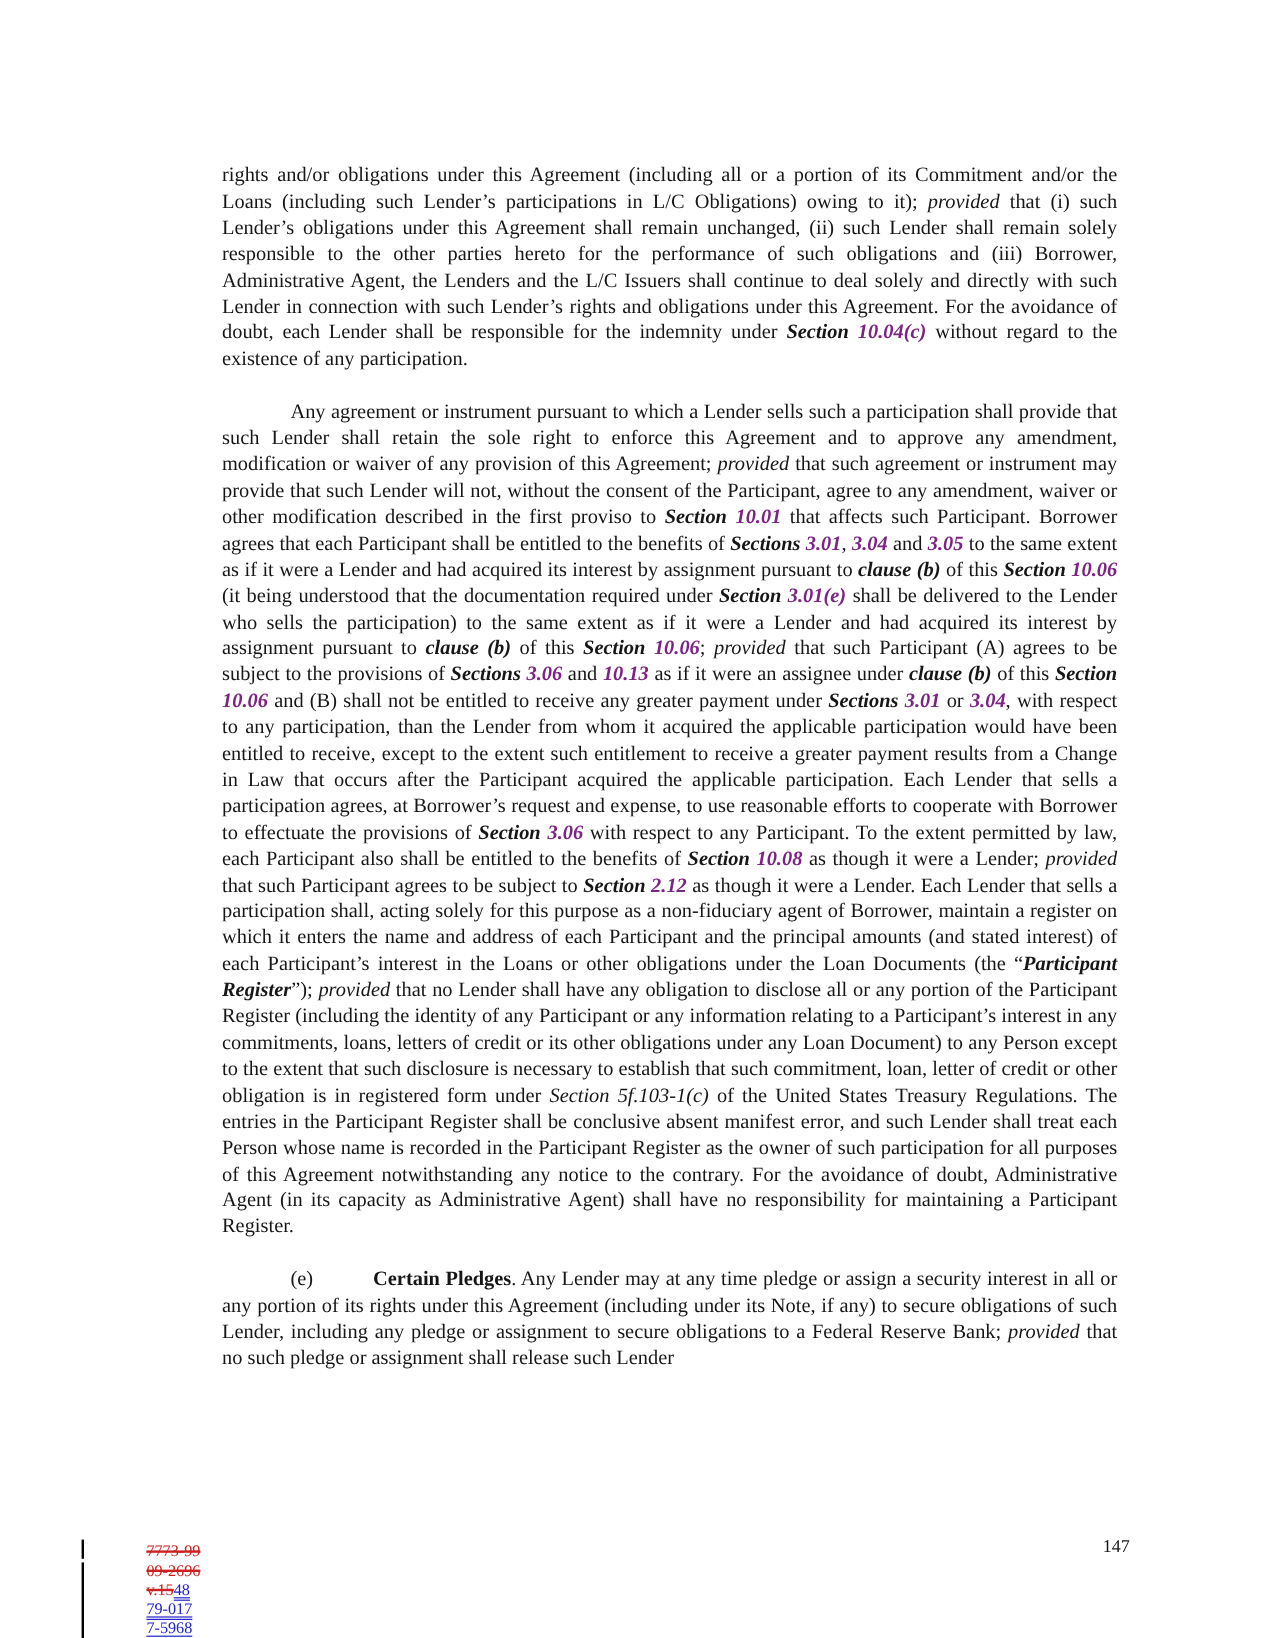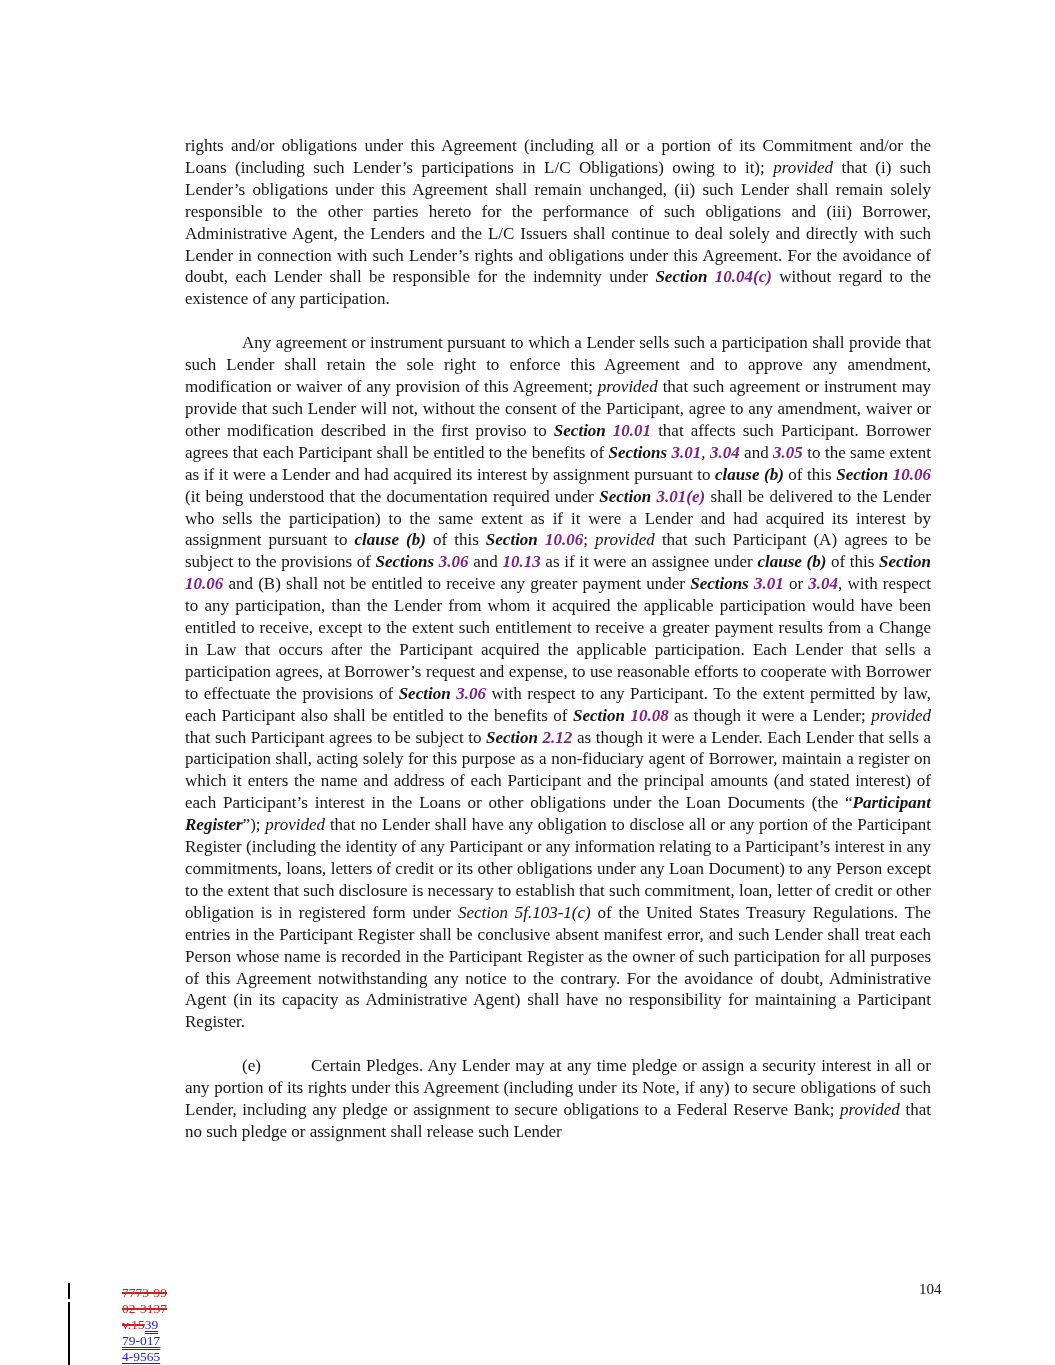--- a/index.html
+++ b/index.html
@@ -32,21 +32,21 @@
   }
   .para { margin: 0 0 22px 0; text-indent: 57px; }
   .para.no-indent { text-indent: 0; }
   .para:last-child { margin-bottom: 0; }
 
   
   .r-n  { }
   .r-i  { font-style: italic; }
   .r-b  { font-weight: bold; font-style: italic; }
   .r-p  { font-weight: bold; font-style: italic; color: var(--ref-purple); }
-  .r-br { font-weight: normal; margin-top: 42px; }
+  .r-br { font-weight: bold; margin-top: 42px; }
   .r-tab { display: inline-block; width: 50px; }
   .r-del {
     color: var(--del-red);
     text-decoration: line-through;
     text-decoration-thickness: 1.5px;
   }
   .r-ins {
     color: var(--ins-blue);
     text-decoration: underline;
     text-decoration-style: double;
@@ -93,21 +93,21 @@
     <p class="para no-indent"><span class="r-n">rights and/or obligations under this Agreement (including all or a portion of its Commitment and/or the Loans (including such Lender’s participations in L/C Obligations) owing to it); </span><span class="r-i">provided</span><span class="r-n"> that (i) such Lender’s obligations under this Agreement shall remain unchanged, (ii) such Lender shall remain solely responsible to the other parties hereto for the performance of such obligations and (iii) Borrower, Administrative Agent, the Lenders and the L/C Issuers shall continue to deal solely and directly with such Lender in connection with such Lender’s rights and obligations under this Agreement. For the avoidance of doubt, each Lender shall be responsible for the indemnity under </span><span class="r-b">Section </span><span class="r-p">10.04(c)</span><span class="r-n"> without regard to the existence of any participation.</span></p>
     <p class="para"><span class="r-n">Any agreement or instrument pursuant to which a Lender sells such a participation shall provide that such Lender shall retain the sole right to enforce this Agreement and to approve any amendment, modification or waiver of any provision of this Agreement; </span><span class="r-i">provided</span><span class="r-n"> that such agreement or instrument may provide that such Lender will not, without the consent of the Participant, agree to any amendment, waiver or other modification described in the first proviso to </span><span class="r-b">Section </span><span class="r-p">10.01</span><span class="r-n"> that affects such Participant. Borrower agrees that each Participant shall be entitled to the benefits of </span><span class="r-b">Sections </span><span class="r-p">3.01</span><span class="r-n">, </span><span class="r-p">3.04</span><span class="r-n"> and </span><span class="r-p">3.05</span><span class="r-n"> to the same extent as if it were a Lender and had acquired its interest by assignment pursuant to </span><span class="r-b">clause (b)</span><span class="r-n"> of this </span><span class="r-b">Section </span><span class="r-p">10.06</span><span class="r-n"> (it being understood that the documentation required under </span><span class="r-b">Section </span><span class="r-p">3.01(e)</span><span class="r-n"> shall be delivered to the Lender who sells the participation) to the same extent as if it were a Lender and had acquired its interest by assignment pursuant to </span><span class="r-b">clause (b)</span><span class="r-n"> of this </span><span class="r-b">Section </span><span class="r-p">10.06</span><span class="r-n">; </span><span class="r-i">provided</span><span class="r-n"> that such Participant (A) agrees to be subject to the provisions of </span><span class="r-b">Sections </span><span class="r-p">3.06</span><span class="r-n"> and </span><span class="r-p">10.13</span><span class="r-n"> as if it were an assignee under </span><span class="r-b">clause (b)</span><span class="r-n"> of this </span><span class="r-b">Section </span><span class="r-p">10.06</span><span class="r-n"> and (B) shall not be entitled to receive any greater payment under </span><span class="r-b">Sections </span><span class="r-p">3.01</span><span class="r-n"> or </span><span class="r-p">3.04</span><span class="r-n">, with respect to any participation, than the Lender from whom it acquired the applicable participation would have been entitled to receive, except to the extent such entitlement to receive a greater payment results from a Change in Law that occurs after the Participant acquired the applicable participation. Each Lender that sells a participation agrees, at Borrower’s request and expense, to use reasonable efforts to cooperate with Borrower to effectuate the provisions of </span><span class="r-b">Section </span><span class="r-p">3.06</span><span class="r-n"> with respect to any Participant. To the extent permitted by law, each Participant also shall be entitled to the benefits of </span><span class="r-b">Section </span><span class="r-p">10.08</span><span class="r-n"> as though it were a Lender; </span><span class="r-i">provided</span><span class="r-n"> that such Participant agrees to be subject to </span><span class="r-b">Section </span><span class="r-p">2.12</span><span class="r-n"> as though it were a Lender. Each Lender that sells a participation shall, acting solely for this purpose as a non-fiduciary agent of Borrower, maintain a register on which it enters the name and address of each Participant and the principal amounts (and stated interest) of each Participant’s interest in the Loans or other obligations under the Loan Documents (the “</span><span class="r-b">Participant Register</span><span class="r-n">”); </span><span class="r-i">provided</span><span class="r-n"> that no Lender shall have any obligation to disclose all or any portion of the Participant Register (including the identity of any Participant or any information relating to a Participant’s interest in any commitments, loans, letters of credit or its other obligations under any Loan Document) to any Person except to the extent that such disclosure is necessary to establish that such commitment, loan, letter of credit or other obligation is in registered form under </span><span class="r-i">Section 5f.103-1(c)</span><span class="r-n"> of the United States Treasury Regulations. The entries in the Participant Register shall be conclusive absent manifest error, and such Lender shall treat each Person whose name is recorded in the Participant Register as the owner of such participation for all purposes of this Agreement notwithstanding any notice to the contrary. For the avoidance of doubt, Administrative Agent (in its capacity as Administrative Agent) shall have no responsibility for maintaining a Participant Register.</span></p>
     <p class="para"><span class="r-n">(e)</span><span class="r-tab"></span><span class="r-br">Certain Pledges</span><span class="r-n">. Any Lender may at any time pledge or assign a security interest in all or any portion of its rights under this Agreement (including under its Note, if any) to secure obligations of such Lender, including any pledge or assignment to secure obligations to a Federal Reserve Bank; </span><span class="r-i">provided</span><span class="r-n"> that no such pledge or assignment shall release such Lender</span></p>
   </div>
 
   <div class="change-bar-seg seg1"></div>
   <div class="change-bar-seg seg2"></div>
 
   <div class="docid-footer">
     <span class="docid-line"><span class="r-del">7773-99</span></span>
-    <span class="docid-line"><span class="r-del">02-3137</span></span>
-    <span class="docid-line"><span class="r-del">v.15</span><span class="r-ins">39</span></span>
+    <span class="docid-line"><span class="r-del">09-2696</span></span>
+    <span class="docid-line"><span class="r-del">v.15</span><span class="r-ins">48</span></span>
     <span class="docid-line"><span class="r-ins">79-017</span></span>
-    <span class="docid-line"><span class="r-ins">4-9565</span></span>
+    <span class="docid-line"><span class="r-ins">7-5968</span></span>
   </div>
 
-  <div class="page-number">104</div>
+  <div class="page-number">147</div>
 
 </div>
 
 </body></html>

